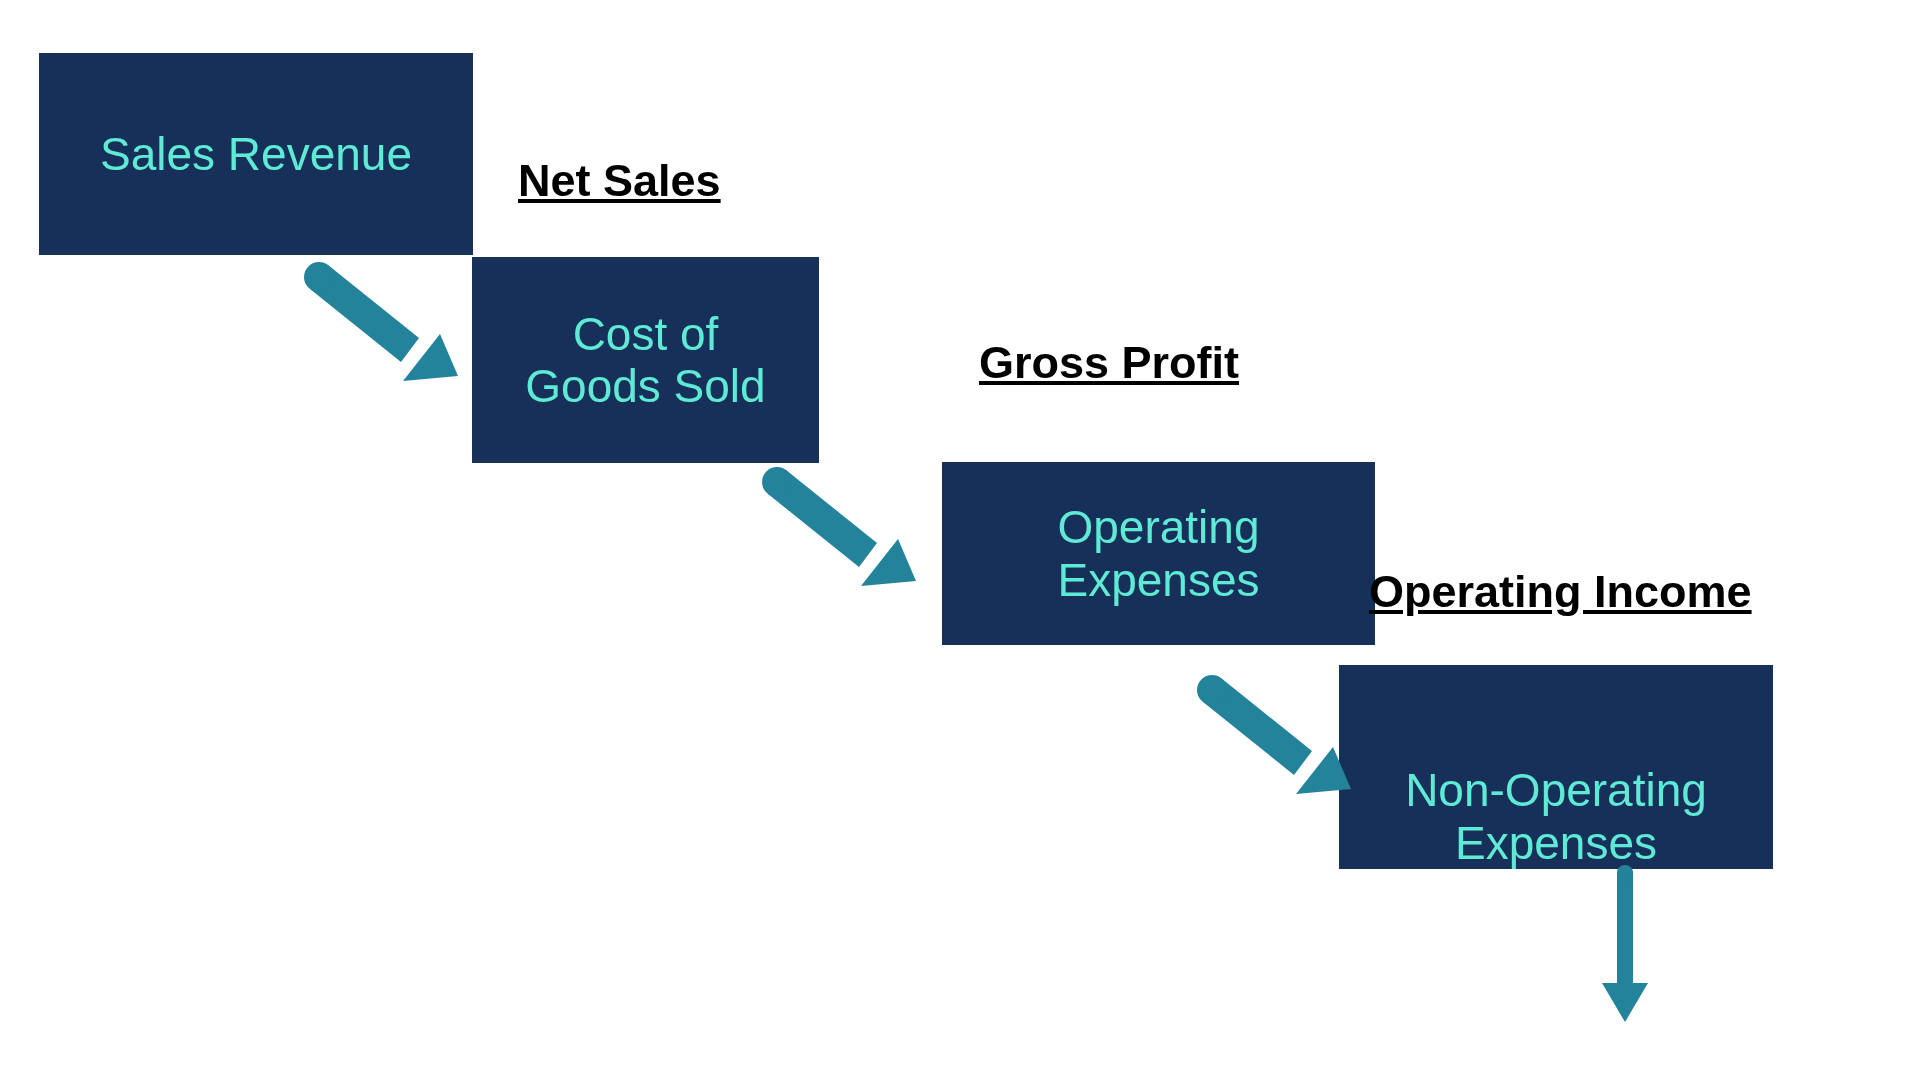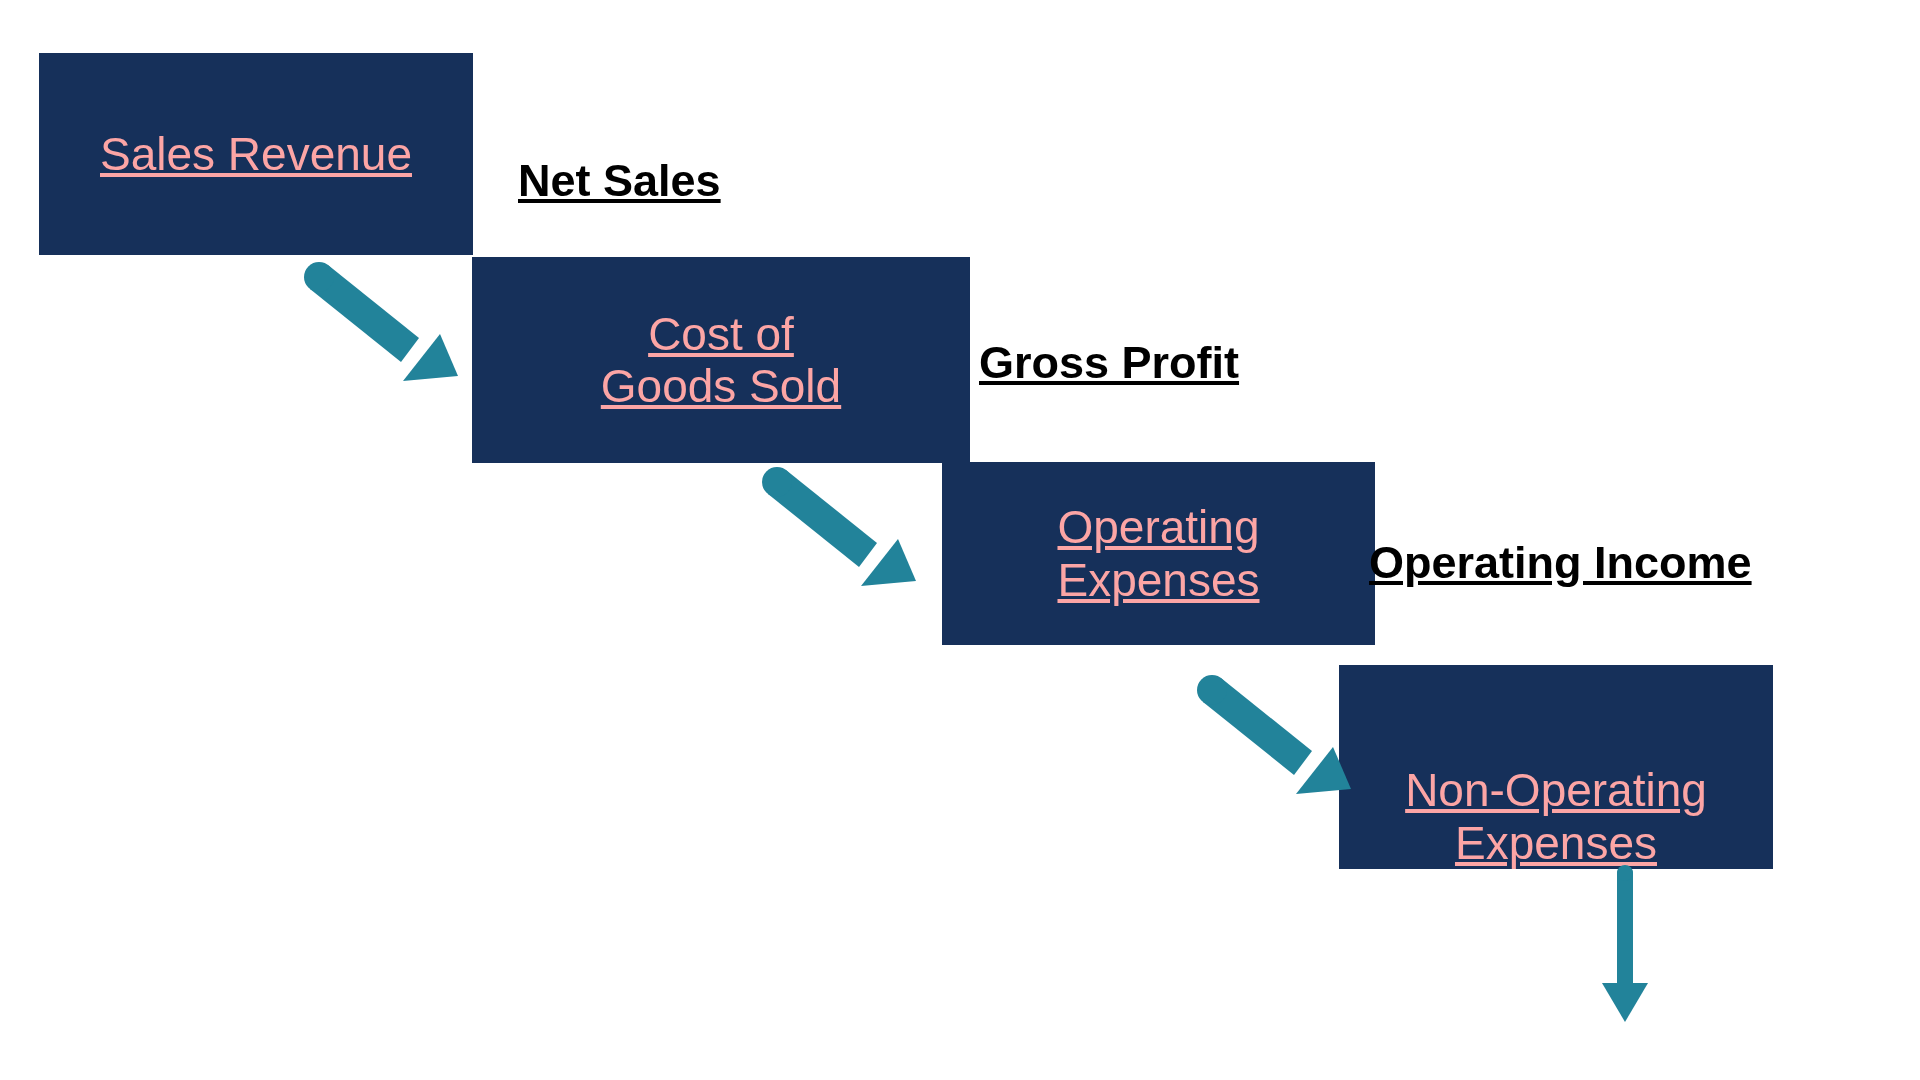--- a/index.html
+++ b/index.html
@@ -24,50 +24,49 @@
   
   .step-box {
     position: absolute;
     background: #16305a;
     display: flex;
     align-items: center;
     justify-content: center;
     box-sizing: border-box;
   }
   .step-box-label {
-    color: #fca5a5;
+    color: #5eead4;
     font-family: "Liberation Sans", sans-serif;
     font-size: 46px;
     font-weight: 400;
     line-height: 1.14;
     text-align: center;
     white-space: pre-line;
     letter-spacing: 0px;
-    text-decoration: underline;
   }
 
   #box-sales-revenue   { left: 39px;   top: 53px;  width: 434px; height: 202px; }
-  #box-cogs            { left: 472px;  top: 257px; width: 498px; height: 206px; }
+  #box-cogs            { left: 472px;  top: 257px; width: 347px; height: 206px; }
   #box-operating-exp   { left: 942px;  top: 462px; width: 433px; height: 183px; }
   #box-nonoperating    { left: 1339px; top: 665px; width: 434px; height: 204px; align-items: flex-end; }
 
   
   .subtotal-label {
     position: absolute;
     color: #000000;
     font-family: "Liberation Sans", sans-serif;
     font-size: 45px;
     font-weight: 700;
     line-height: 1;
     white-space: nowrap;
     text-decoration: underline;
   }
   #label-net-sales        { left: 518px;  top: 158px; }
   #label-gross-profit     { left: 979px;  top: 340px; }
-  #label-operating-income { left: 1369px; top: 540px; }
+  #label-operating-income { left: 1369px; top: 569px; }
   #label-net-income       { left: 1502px; top: 1032px; }
 
   
   .arrow-svg {
     position: absolute;
     overflow: visible;
     pointer-events: none;
   }
   #arrow-1 { left: 300px;  top: 250px; }
   #arrow-2 { left: 737px;  top: 456px; }

